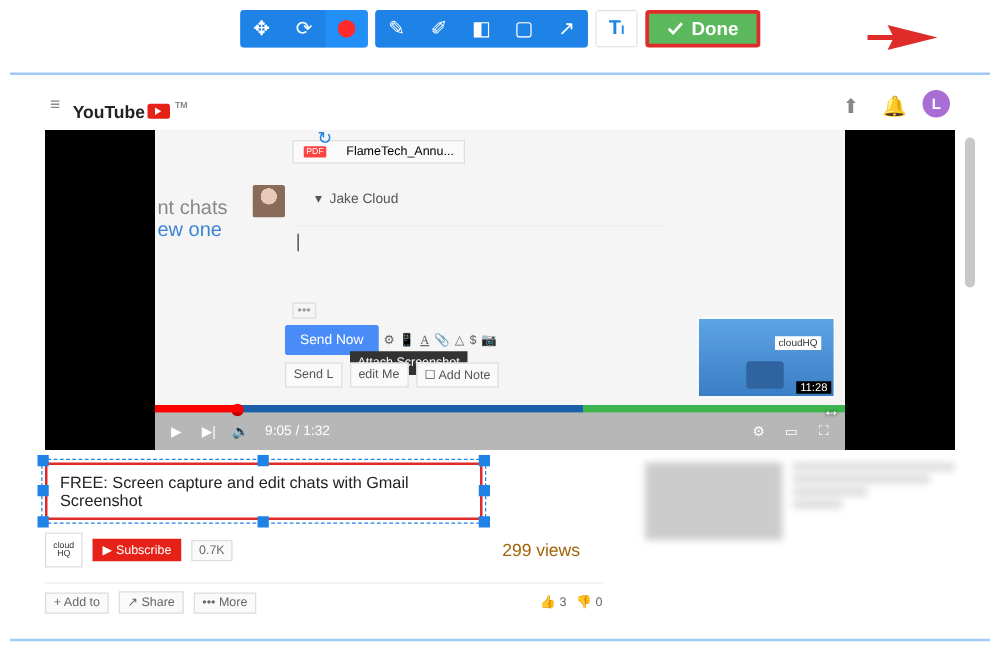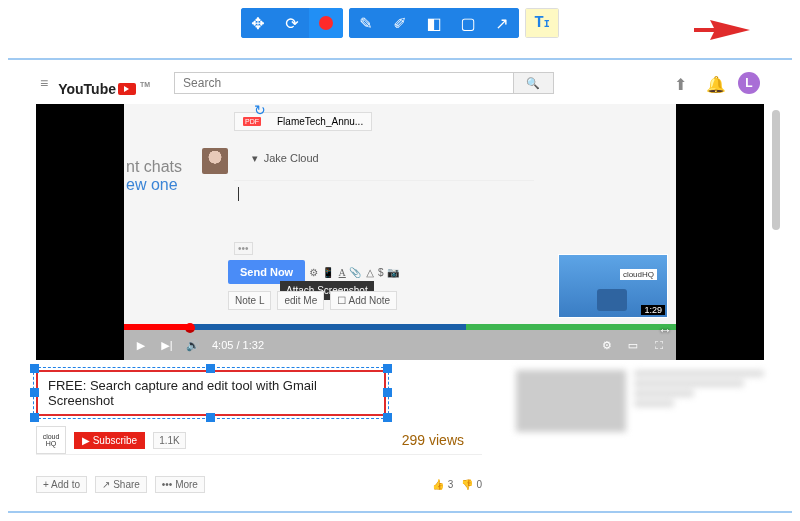--- a/index.html
+++ b/index.html
@@ -42,21 +42,21 @@
   .attach-chip { position: absolute; top: 8px; left: 110px; background: #fafafa; border: 1px solid #ddd; padding: 3px 8px; font-size: 10px; display: flex; align-items: center; gap: 16px; }
   .attach-chip .pdf { background: #f44; color: #fff; font-size: 7px; padding: 1px 2px; border-radius: 1px; }
   .chats-text { position: absolute; top: 54px; left: 2px; font-size: 16px; color: #888; }
   .chats-text .link { color: #3a84d6; }
   .compose-avatar { position: absolute; top: 44px; left: 78px; width: 26px; height: 26px; background: #ccc; border-radius: 2px; overflow: hidden; }
   .compose-to { position: absolute; top: 48px; left: 128px; font-size: 11px; color: #555; }
   .compose-body { position: absolute; top: 76px; left: 110px; width: 300px; height: 60px; border-top: 1px solid #eee; }
   .cursor-line { position: absolute; top: 6px; left: 4px; width: 1px; height: 14px; background: #333; }
   .dots { position: absolute; top: 138px; left: 110px; color: #999; font-size: 10px; border:1px solid #ddd; padding:0 3px; }
   .compose-toolbar { position: absolute; bottom: 40px; left: 104px; display: flex; align-items: center; gap: 4px; font-size: 10px; color: #666; }
-  .send-btn { background: #4a8cf7; color: #fff; padding: 6px 12px; font-size: 11px; font-weight: bold; border-radius: 2px; }
+  .send-btn { background: #4a8cf7; color: #fff; padding: 6px 12px; font-size: 11px; font-weight: normal; border-radius: 2px; }
   .tooltip { position: absolute; background: #333; color: #fff; font-size: 10px; padding: 4px 6px; bottom: 24px; left: 156px; }
   .second-row { position: absolute; bottom: 14px; left: 104px; display: flex; gap: 6px; font-size: 10px; color: #555; }
   .second-row .box { border: 1px solid #ddd; padding: 3px 6px; background: #fafafa; }
   .thumb { position: absolute; bottom: 6px; right: 8px; width: 110px; height: 64px; background: linear-gradient(#5da4e6, #3a7dc4); border: 1px solid #fff; }
   .thumb .cam { position: absolute; bottom: 6px; left: 38px; width: 30px; height: 22px; background: #2f64a0; border-radius: 3px; }
   .thumb .label { position: absolute; top: 14px; right: 10px; background: #fff; color: #333; font-size: 8px; padding: 1px 3px; }
   .thumb .dur { position: absolute; bottom: 2px; right: 2px; background: #000; color: #fff; font-size: 9px; padding: 0 3px; }
 
   .scrollbar { position: absolute; top: 6px; right: -16px; width: 8px; height: 120px; background: #c8c8c8; border-radius: 4px; }
   .refresh-handle { position: absolute; top: -2px; left: 130px; color: #1f82e7; font-size: 14px; z-index: 5; }
@@ -74,21 +74,21 @@
   .title-box { position: relative; width: 350px; }
   .title-border { border: 2px solid #e02b2b; background: #fff; padding: 6px 10px; font-size: 13px; color: #222; }
   
   .handle { position: absolute; width: 9px; height: 9px; background: #1f82e7; }
   .dashed { position: absolute; border: 1px dashed #1f82e7; }
   .channel-row { display: flex; align-items: center; gap: 8px; margin-top: 10px; }
   .ch-logo { width: 30px; height: 28px; background: #fff; border: 1px solid #ddd; font-size: 7px; display:flex; align-items:center; justify-content:center; text-align:center; color:#333; }
   .subscribe { background: #e62117; color: #fff; font-size: 10px; padding: 3px 8px; display: flex; align-items: center; gap: 3px; }
   .sub-count { background: #fafafa; border: 1px solid #ddd; font-size: 10px; padding: 2px 5px; color: #666; }
   .views { font-size: 14px; color: #a16207; margin-left: auto; margin-right: 18px; }
-  .action-row { display: flex; align-items: center; gap: 8px; margin-top: 0; font-size: 10px; color: #666; border-top: 1px solid #eee; padding-top: 21px; text-align: center; }
+  .action-row { display: flex; align-items: center; gap: 8px; margin-top: 12px; font-size: 10px; color: #666; border-top: 1px solid #eee; padding-top: 6px; text-align: center; }
   .action-row .btn { border: 1px solid #ddd; padding: 2px 6px; background: #fafafa; }
   .likes { margin-left: auto; display: flex; gap: 8px; font-size: 10px; }
   .sidebar-video { filter: blur(3px); }
   .sv-thumb { width: 110px; height: 62px; background: #ccc; }
   .sv-lines { display: flex; flex-direction: column; gap: 3px; }
   .sv-line { height: 7px; background: #ddd; border-radius: 2px; }
 
 </style>
 </head>
 <body>
@@ -116,44 +116,44 @@
         <span>◧</span>
       </div>
     <div class="tool-btn">
         <span>▢</span>
       </div>
     <div class="tool-btn">
         <span>↗</span>
       </div>
   </div>
   <div class="tool-group">
-    <div class="tool-btn" style="background:#fef9c3;color:#1f82e7;font-family:Liberation Mono, monospace;font-weight:bold;font-size:16px;border:1px solid #ddd">
+    <div class="tool-btn" style="background:#ffffff;color:#1f82e7;font-family:Liberation Sans, sans-serif;font-weight:bold;font-size:16px;border:1px solid #ddd">
         <span>T<span style="font-size:10px">I</span></span>
       </div>
+  </div>
+  <div class="done-btn">
+    <svg viewBox="0 0 16 16">
+        <path d="M2 8 L6 12 L14 3" stroke="#fff" stroke-width="2.5" fill="none"></path>
+      </svg>
+    <span>Done</span>
   </div>
 </div>
 
 <svg class="pointer-arrow" viewBox="0 0 60 24">
   <path d="M58 12 L18 2 L22 10 L2 10 L2 14 L22 14 L18 22 Z" fill="#e02b2b"></path>
 </svg>
 
 <div class="frame">
 
   <div class="yt-header">
     <span class="yt-menu">≡</span>
     <div class="yt-logo">
       <span>YouTube</span>
       <span class="play"></span>
       <span style="font-size:7px;color:#888;margin-left:2px;margin-top:-10px">TM</span>
-    </div>
-    <div class="yt-search">
-      <input type="text" placeholder="Search" style="">
-      <div class="yt-search-btn">
-          <span>🔍</span>
-        </div>
     </div>
     <div class="yt-right">
       <span class="yt-icon">⬆</span>
       <span class="yt-icon">🔔</span>
       <div class="yt-avatar">
           <span>L</span>
         </div>
     </div>
   </div>
 
@@ -182,73 +182,73 @@
           <span>⚙</span>
           <span>📱</span>
           <span style="font-family:serif;text-decoration:underline">A</span>
           <span>📎</span>
           <span>△</span>
           <span>$</span>
           <span>📷</span>
         </div>
         <div class="tooltip">Attach Screenshot</div>
         <div class="second-row">
-          <span class="box">Note L</span>
+          <span class="box">Send L</span>
           <span class="box">edit Me</span>
           <span class="box">☐ <span>Add Note</span></span>
         </div>
         <div class="thumb">
           <div class="label">cloudHQ</div>
           <div class="cam"></div>
-          <div class="dur">1:29</div>
+          <div class="dur">11:28</div>
         </div>
       </div>
       <div class="refresh-handle">↻</div>
       <div class="progress-bar"></div>
       <div class="progress-dot"></div>
       <div class="controls">
         <span class="ctrl-icon">▶</span>
         <span class="ctrl-icon">▶|</span>
         <span class="ctrl-icon">🔊</span>
-        <span><span>4:05</span> / <span>1:32</span></span>
+        <span><span>9:05</span> / <span>1:32</span></span>
         <span class="spacer"></span>
         <span class="ctrl-icon">⚙</span>
         <span class="ctrl-icon">▭</span>
         <span class="ctrl-icon">⛶</span>
       </div>
       <span class="cursor-arrow">↔</span>
     </div>
     <div class="black-bar"></div>
     <div class="scrollbar"></div>
   </div>
 
   <div class="below">
     <div style="flex:1">
       <div class="title-box">
 
         <div class="dashed" style="top:-3px;left:-3px;right:-3px;bottom:-3px"></div>
         <div class="title-border">
-          <span>FREE: Search capture and edit tool with Gmail Screenshot</span>
+          <span>FREE: Screen capture and edit chats with Gmail Screenshot</span>
         </div>
 
         <div class="handle" style="top:-6px;left:-6px"></div>
         <div class="handle" style="top:-6px;left:50%;margin-left:-5px"></div>
         <div class="handle" style="top:-6px;right:-6px"></div>
         <div class="handle" style="top:50%;left:-6px;margin-top:-5px"></div>
         <div class="handle" style="top:50%;right:-6px;margin-top:-5px"></div>
         <div class="handle" style="bottom:-6px;left:-6px"></div>
         <div class="handle" style="bottom:-6px;left:50%;margin-left:-5px"></div>
         <div class="handle" style="bottom:-6px;right:-6px"></div>
       </div>
       <div class="channel-row">
         <div class="ch-logo">
             <span>cloud HQ</span>
           </div>
         <span class="subscribe">▶ <span>Subscribe</span></span>
-        <span class="sub-count">1.1K</span>
+        <span class="sub-count">0.7K</span>
         <span class="views">299 views</span>
       </div>
       <div class="action-row">
         <span class="btn">+ <span>Add to</span></span>
         <span class="btn">↗ <span>Share</span></span>
         <span class="btn">••• <span>More</span></span>
         <div class="likes">
           <span>👍 <span>3</span></span>
           <span>👎 <span>0</span></span>
         </div>

